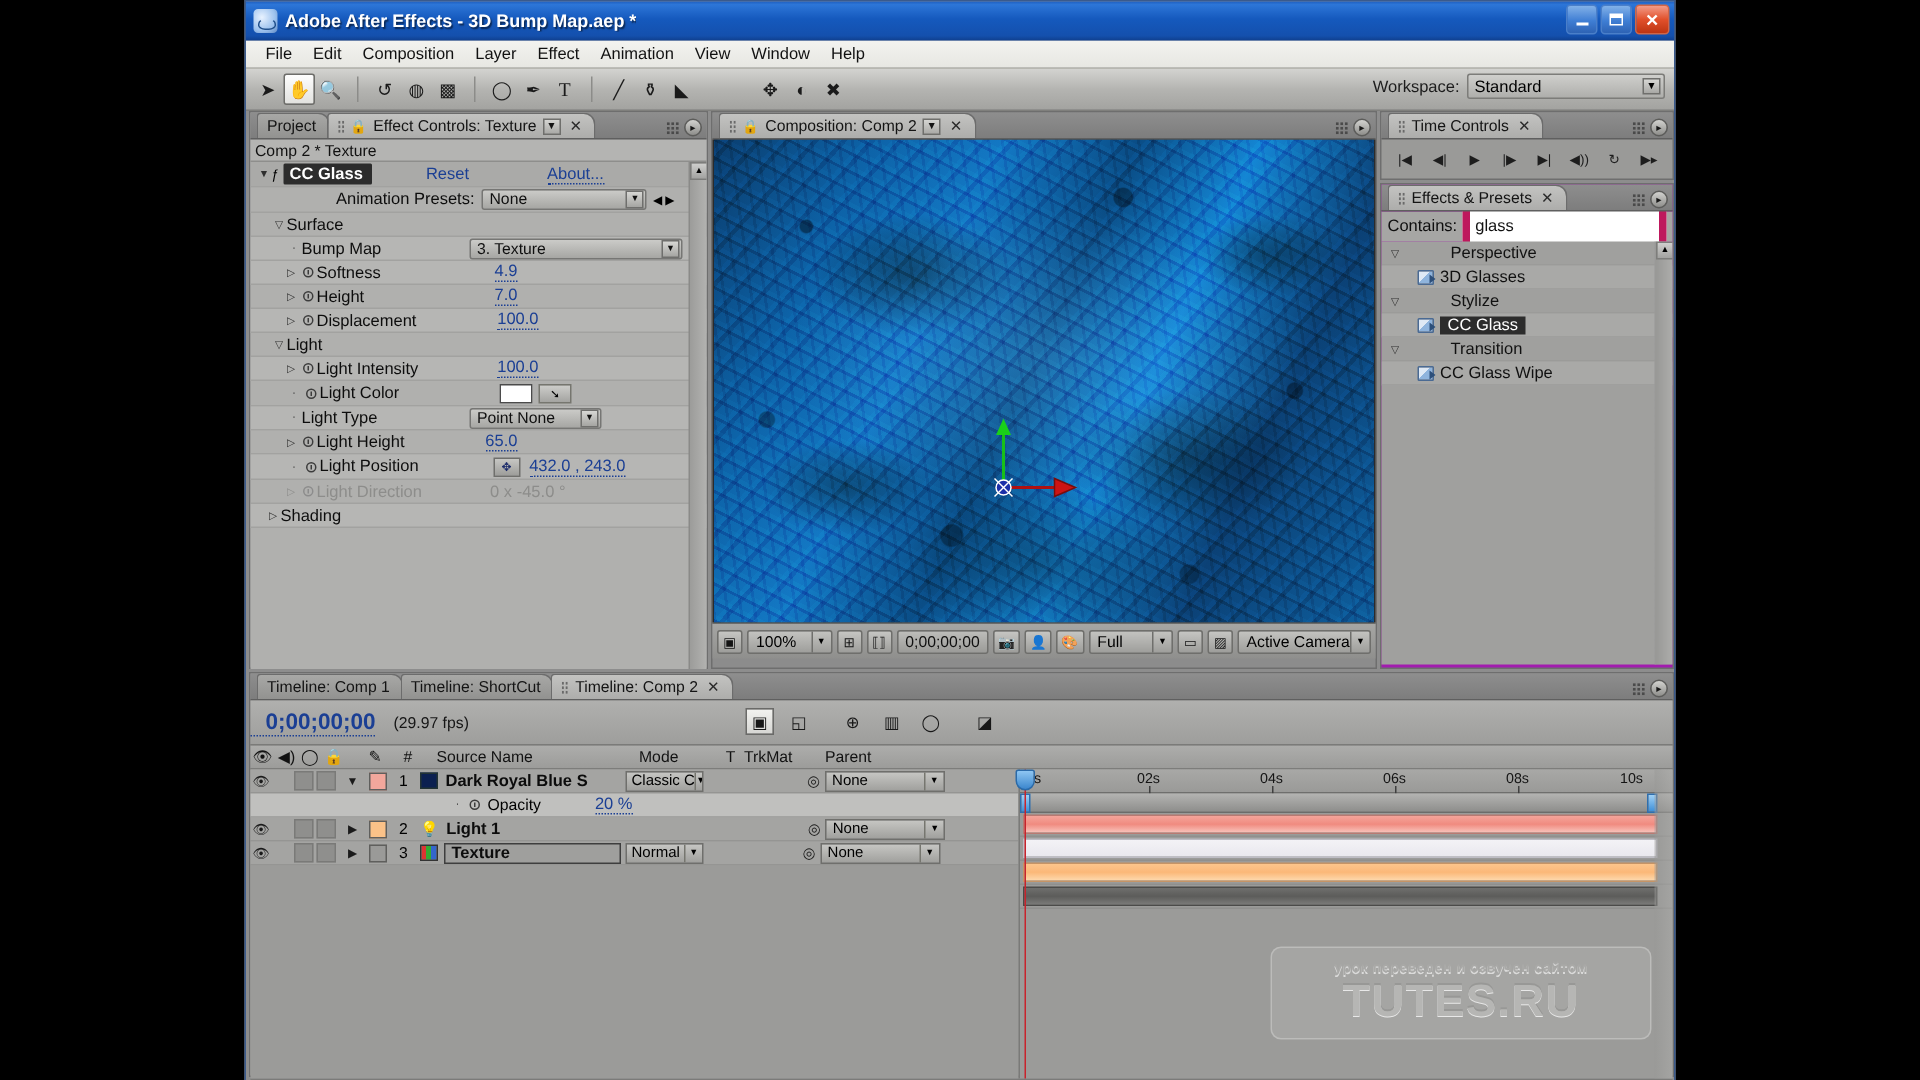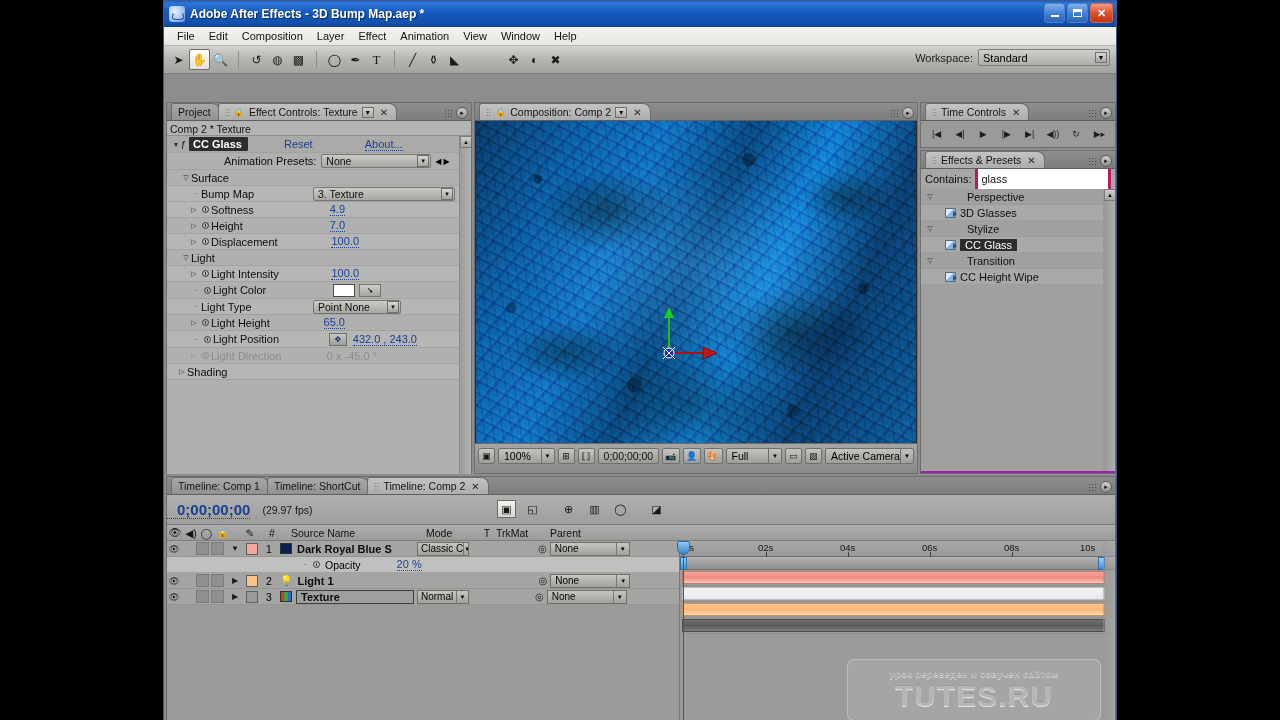--- a/index.html
+++ b/index.html
@@ -93,21 +93,20 @@
     display:flex;align-items:center;justify-content:center;font-size:7px;}
 
   
   .workspace { position: relative; height: 646px; background: #8d8d8d; }
 
   
   .panel {
     position: absolute;
     background: #9a9a9a;
     border: 1px solid #6e6e6e;
-    margin-top: 28px;
   }
   .tabbar {
     height: 18px;
     background: linear-gradient(to bottom, #8e8e8e, #7d7d7d);
     display: flex; align-items: flex-end; position: relative;
     border-bottom: 1px solid #5f5f5f;
   }
   .tab {
     height: 17px; display: flex; align-items: center; gap: 4px;
     padding: 0 8px 0 6px; font-size: 10.5px; color: #141414;
@@ -272,21 +271,21 @@
   #time-controls { left: 756px; top: 0; width: 196px; height: 46px; background: #9a9a98; }
   .tc-row { display: flex; align-items: center; justify-content: space-around; height: 26px; padding: 0 4px; }
   .tc-btn { width: 17px; height: 16px; display: flex; align-items: center; justify-content: center;
     font-size: 9px; color: #1d1d1d; }
 
   
   #effects-presets { left: 756px; top: 48px; width: 196px; height: 324px; background: #a21caf; }
   .ep-search { display: flex; align-items: center; height: 20px; padding: 0 4px; gap: 4px; background:#a6a6a4;}
   .ep-search label { font-size: 11px; color: #0e0e0e; }
   .ep-input {
-    flex: 1; height: 15px; background: #fff; border: 3px solid #be185d;
+    flex: 1; height: 15px; background: #fff; border: 5px solid #be185d;
     font-size: 11px; padding: 14px 3px; color: #111; display: flex; align-items: center;
   }
   .ep-list { position: relative; height: 282px; background: #a0a09e; overflow: hidden; }
   .ep-row { display: flex; align-items: center; height: 16px; border-bottom: 1px solid #95959380; padding-left: 4px; }
   .ep-row.alt { background: #a9a9a7; }
   .ep-cat { font-size: 11px; color: #111; padding-left: 32px; }
   .fx-icon {
     width: 11px; height: 10px; margin: 0 4px 0 20px; flex: none;
     background: linear-gradient(135deg,#dfe9f5 0 45%, #8fb4dd 45% 100%);
     border: 1px solid #4a6a93; border-radius: 1px; position: relative;
@@ -716,21 +715,21 @@
         <div class="ep-row alt">
           <span class="fx-icon"></span>
           <span class="ep-item sel">CC Glass</span>
         </div>
         <div class="ep-row">
           <span class="twirl">▽</span>
           <span class="ep-cat">Transition</span>
         </div>
         <div class="ep-row alt">
           <span class="fx-icon"></span>
-          <span class="ep-item">CC Height Wipe</span>
+          <span class="ep-item">CC Glass Wipe</span>
         </div>
         <div class="ep-scroll">
           <div class="sbtn">▲</div>
         </div>
       </div>
     </div>
 
     <div class="panel" id="timeline">
       <div class="tabbar">
         <div class="tab" style="margin-left:4px;">

